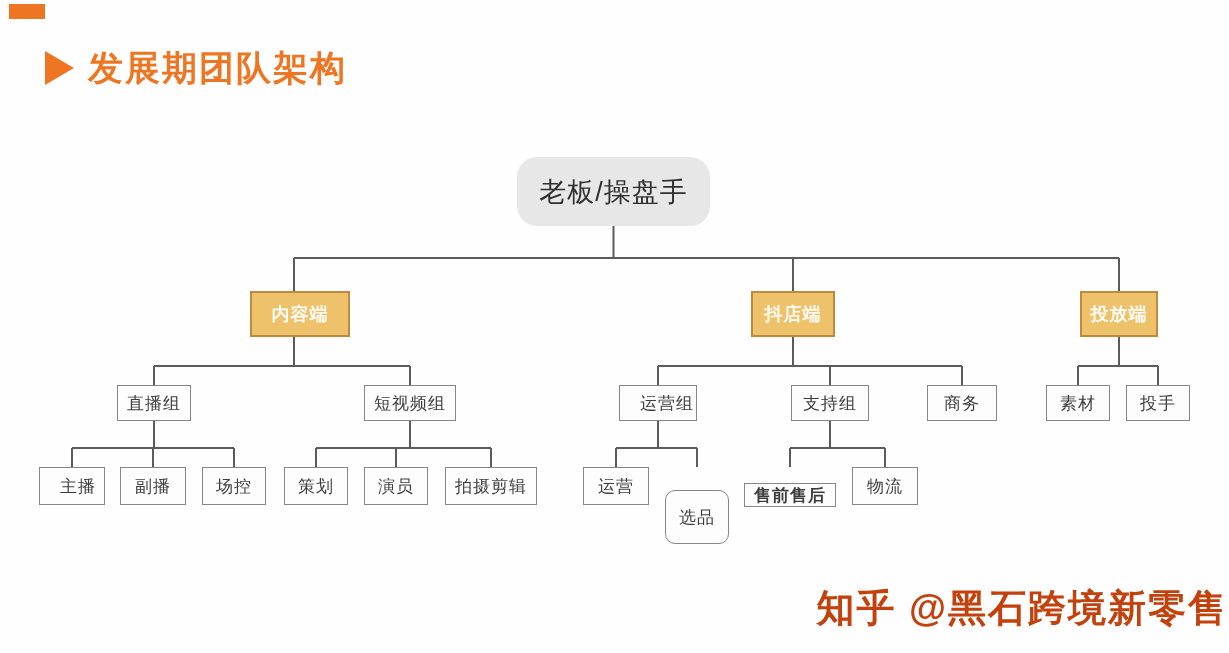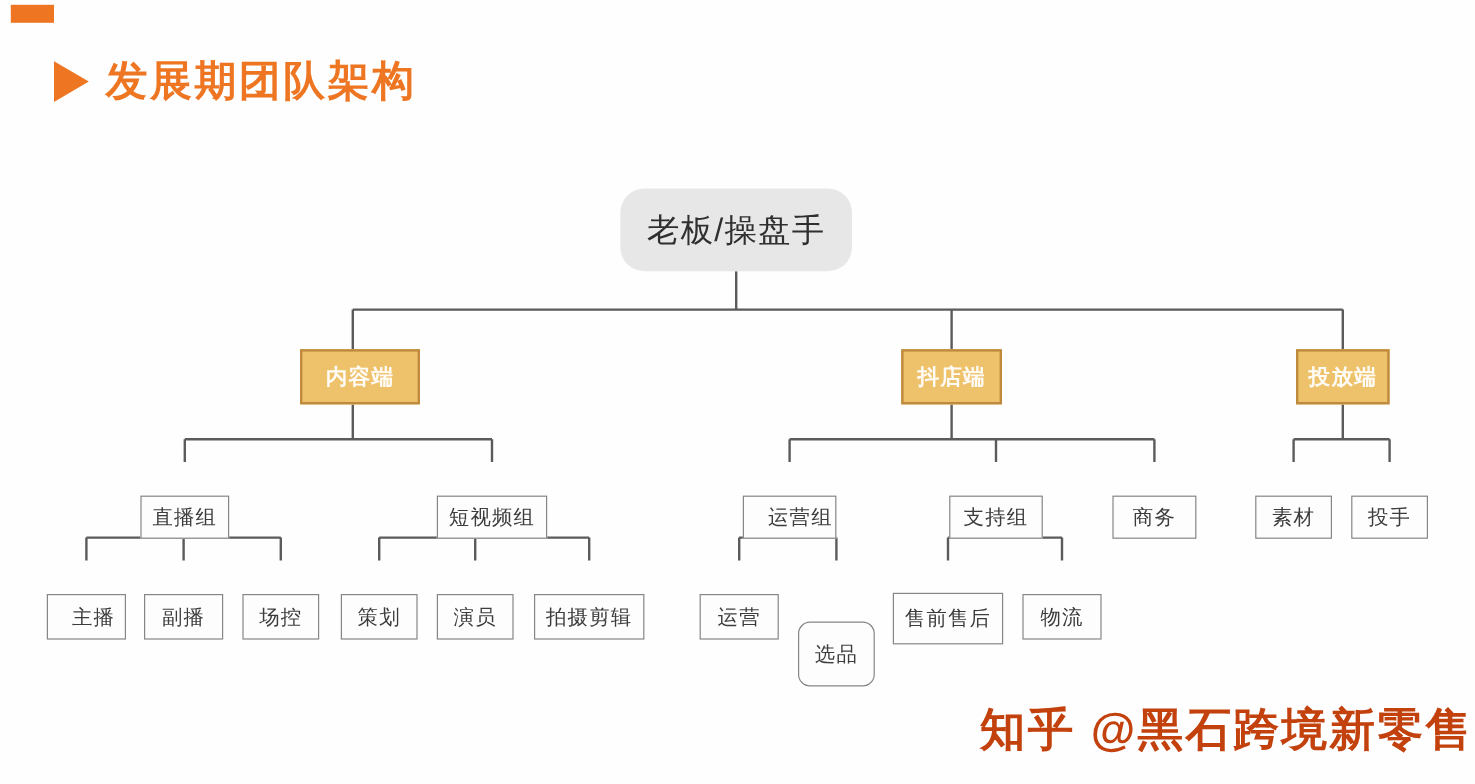--- a/index.html
+++ b/index.html
@@ -68,21 +68,20 @@
     font-size: 18px;
     font-weight: 600;
     letter-spacing: 1px;
   }
   .node-plain {
     background: #fdfdfd;
     border: 1.5px solid #868686;
     color: #3c3c3c;
     font-size: 17px;
     letter-spacing: 1px;
-    margin-top: 28px;
   }
   .connectors {
     position: absolute;
     left: 0; top: 0;
   }
   
   .watermark {
     position: absolute;
     right: 1px;
     top: 583px;
@@ -131,18 +130,18 @@
   <div class="node node-plain" style="left:1126px; top:385px; width:64px; height:36px;">投手</div>
 
   <div class="node node-plain" style="left:39px; top:467px; width:66px; height:38px;padding-left:12px;">主播</div>
   <div class="node node-plain" style="left:120px; top:467px; width:66px; height:38px;">副播</div>
   <div class="node node-plain" style="left:202px; top:467px; width:64px; height:38px;">场控</div>
   <div class="node node-plain" style="left:284px; top:467px; width:64px; height:38px;">策划</div>
   <div class="node node-plain" style="left:364px; top:467px; width:64px; height:38px;">演员</div>
   <div class="node node-plain" style="left:445px; top:467px; width:92px; height:38px;">拍摄剪辑</div>
   <div class="node node-plain" style="left:583px; top:467px; width:66px; height:38px;">运营</div>
   <div class="node node-plain" style="left:665px; top:490px; width:64px; height:54px;border-radius:10px;">选品</div>
-  <div class="node node-plain" style="left:744px; top:466px; width:92px; height:43px;">售前售后</div>
+  <div class="node node-plain" style="left:744px; top:483px; width:92px; height:24px;font-weight:bold;">售前售后</div>
   <div class="node node-plain" style="left:852px; top:467px; width:66px; height:38px;">物流</div>
 
   <div class="watermark">知乎 @黑石跨境新零售</div>
 
 </div>
 
 </body></html>

